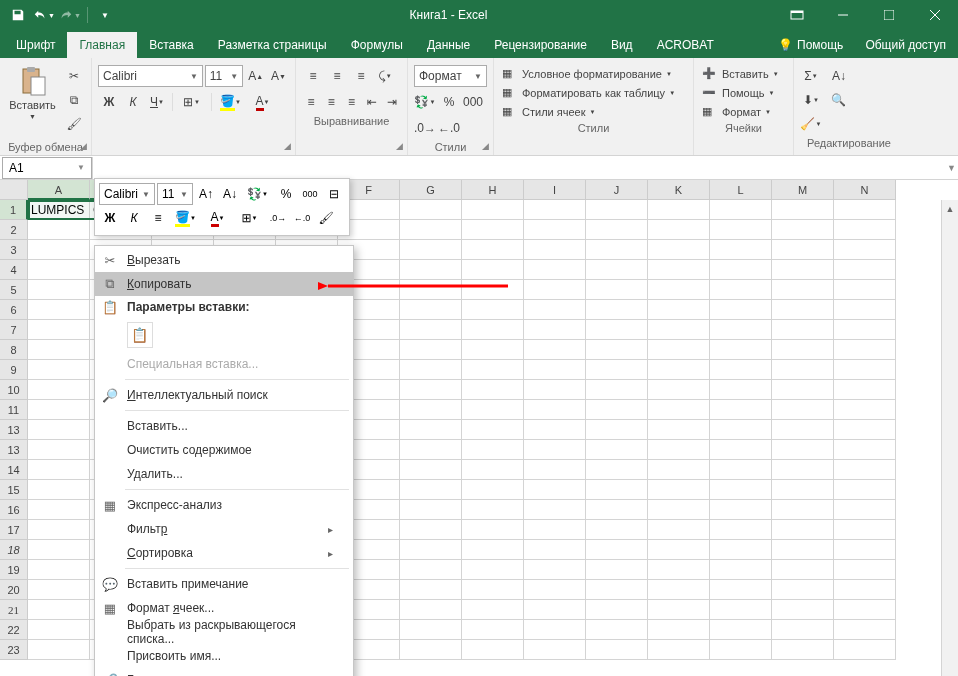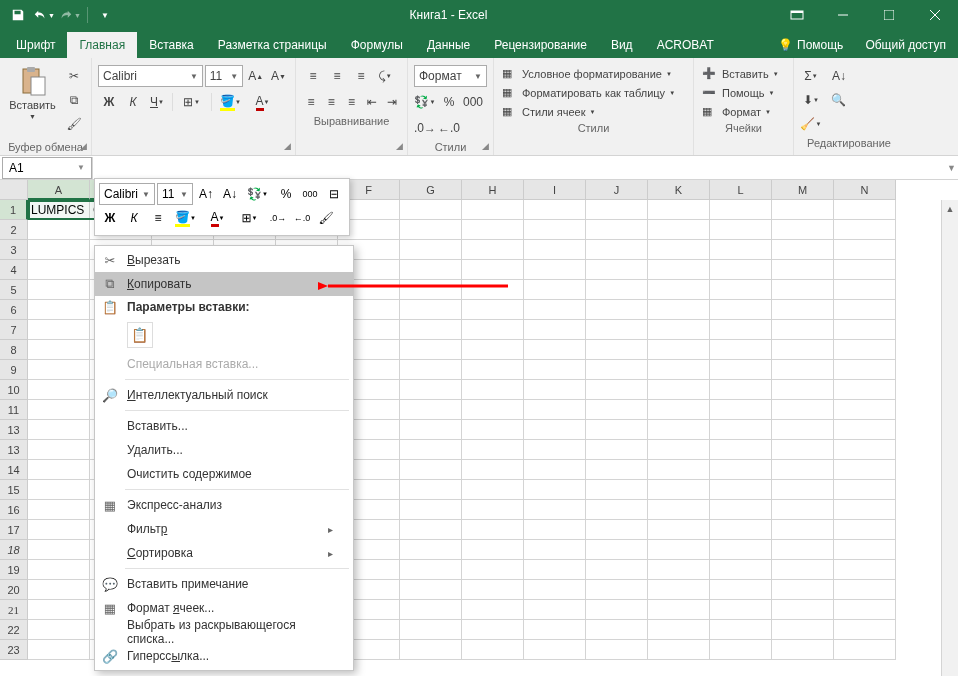--- a/index.html
+++ b/index.html
@@ -748,24 +748,24 @@
   <div class="menu-sep"></div>
   <div class="menu-item">
       <span class="menu-icon">🔎</span>
       <span><u class="accel">И</u>нтеллектуальный поиск</span>
     </div>
   <div class="menu-sep"></div>
   <div class="menu-item">
       <span>Вставить...</span>
     </div>
   <div class="menu-item">
+      <span>Очистить содержимое</span>
+    </div>
+  <div class="menu-item">
       <span>Удалить...</span>
-    </div>
-  <div class="menu-item">
-      <span>Очистить содержимое</span>
     </div>
   <div class="menu-sep"></div>
   <div class="menu-item">
       <span class="menu-icon">▦</span>
       <span>Экспресс-анализ</span>
     </div>
   <div class="menu-item">
       <span>Фильт<u class="accel">р</u></span>
       <span class="menu-arrow">▸</span>
     </div>
@@ -777,20 +777,23 @@
   <div class="menu-item">
       <span class="menu-icon">💬</span>
       <span>Вставить примечание</span>
     </div>
   <div class="menu-item">
       <span class="menu-icon">▦</span>
       <span>Формат <u class="accel">я</u>чеек...</span>
     </div>
   <div class="menu-item">
       <span>Выбрать из раскрывающегося списка...</span>
+    </div>
+  <div class="menu-item">
+      <span>Присвоить имя...</span>
     </div>
   <div class="menu-item">
       <span class="menu-icon">🔗</span>
       <span>Гиперсс<u class="accel">ы</u>лка...</span>
     </div>
 </div>
 
 <svg class="red-arrow" width="200" height="20">
   <defs>
       <marker id="ah" markerWidth="10" markerHeight="8" refX="0" refY="4" orient="auto">

